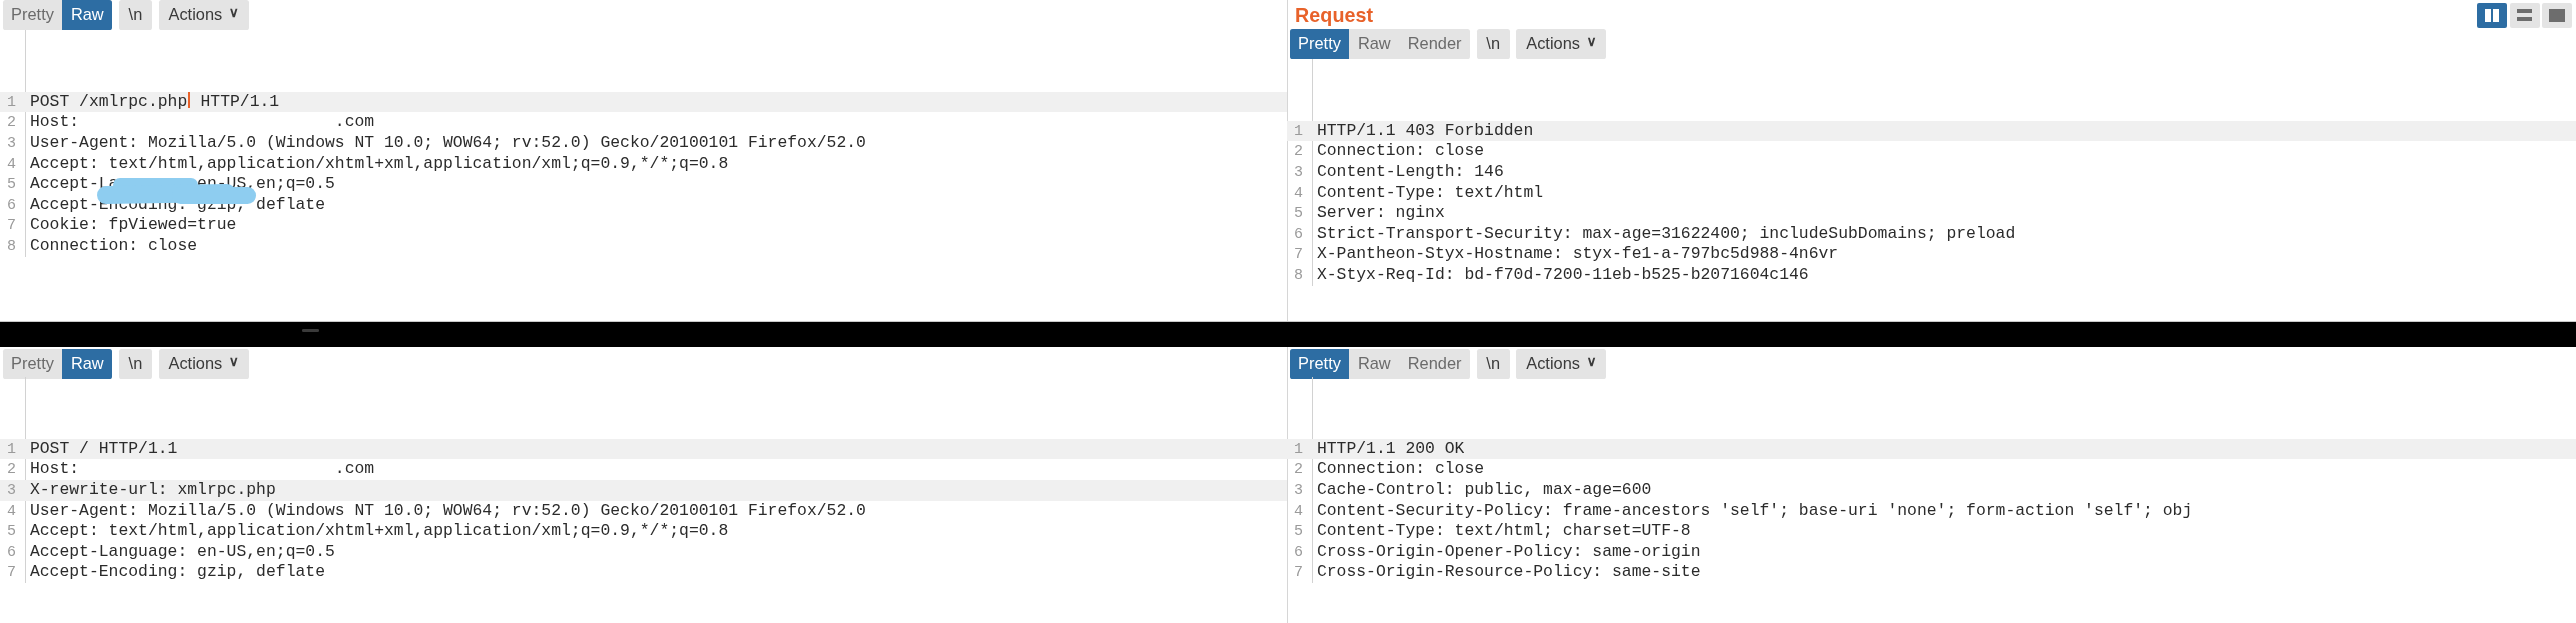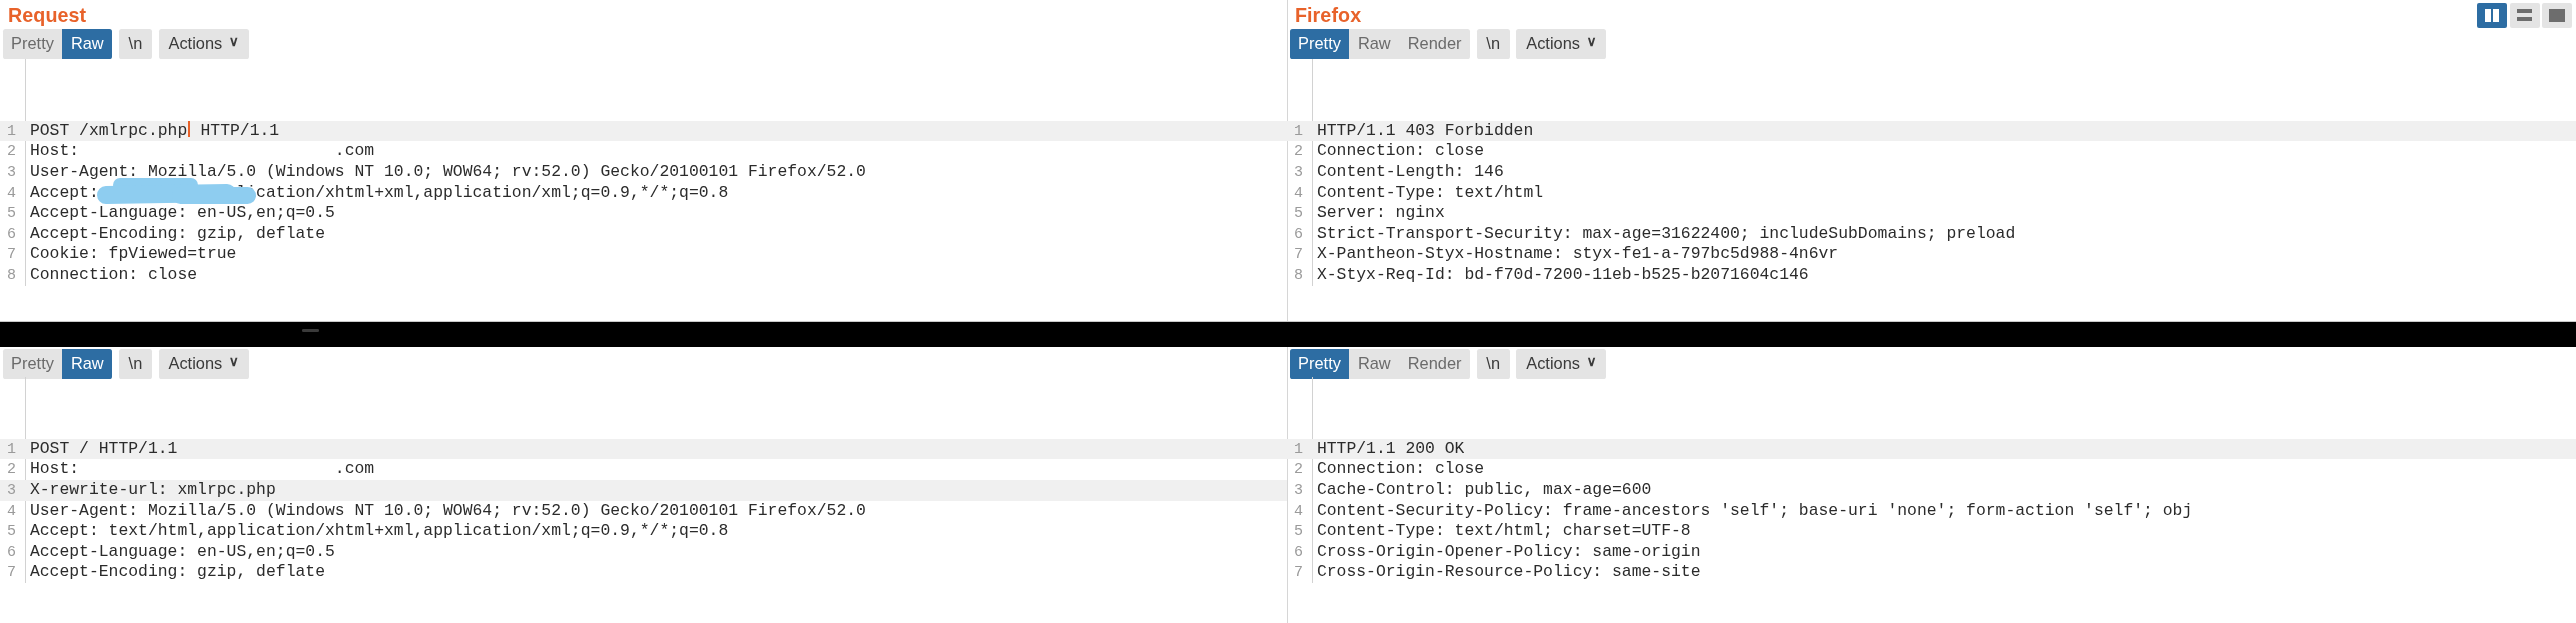--- a/index.html
+++ b/index.html
@@ -177,21 +177,20 @@
     <div class="layout-btn">
       <span class="lb-single">
           <i></i>
         </span>
     </div>
   </div>
 
   <div class="row row-top">
 
     <div class="pane pane-left">
-      <div class="pane-title">Request</div>
       <div class="toolbar">
         <div class="seg">
           <div class="tab">Pretty</div>
           <div class="tab active">Raw</div>
         </div>
         <div class="chip">\n</div>
         <div class="chip actions">
           <span>Actions</span>
           <span class="caret">∨</span>
         </div>
@@ -199,21 +198,21 @@
       <div class="code">
         <div class="gutter-rule"></div>
       <div class="code-line hl"><span class="ln">1</span><span class="txt">POST /xmlrpc.php<span class="caret-mark"></span> HTTP/1.1</span></div><div class="code-line"><span class="ln">2</span><span class="txt">Host:                          .com</span></div><div class="code-line"><span class="ln">3</span><span class="txt">User-Agent: Mozilla/5.0 (Windows NT 10.0; WOW64; rv:52.0) Gecko/20100101 Firefox/52.0</span></div><div class="code-line"><span class="ln">4</span><span class="txt">Accept: text/html,application/xhtml+xml,application/xml;q=0.9,*/*;q=0.8</span></div><div class="code-line"><span class="ln">5</span><span class="txt">Accept-Language: en-US,en;q=0.5</span></div><div class="code-line"><span class="ln">6</span><span class="txt">Accept-Encoding: gzip, deflate</span></div><div class="code-line"><span class="ln">7</span><span class="txt">Cookie: fpViewed=true</span></div><div class="code-line"><span class="ln">8</span><span class="txt">Connection: close</span></div></div>
       <div class="redact b"></div>
       <div class="redact a"></div>
       <div class="redact c"></div>
       <div class="pane-clip-bottom"></div>
     </div>
 
     <div class="pane pane-right">
-      <div class="pane-title">Firefox</div>
+      <div class="pane-title">Request</div>
       <div class="toolbar">
         <div class="seg">
           <div class="tab active">Pretty</div>
           <div class="tab">Raw</div>
           <div class="tab">Render</div>
         </div>
         <div class="chip">\n</div>
         <div class="chip actions">
           <span>Actions</span>
           <span class="caret">∨</span>

